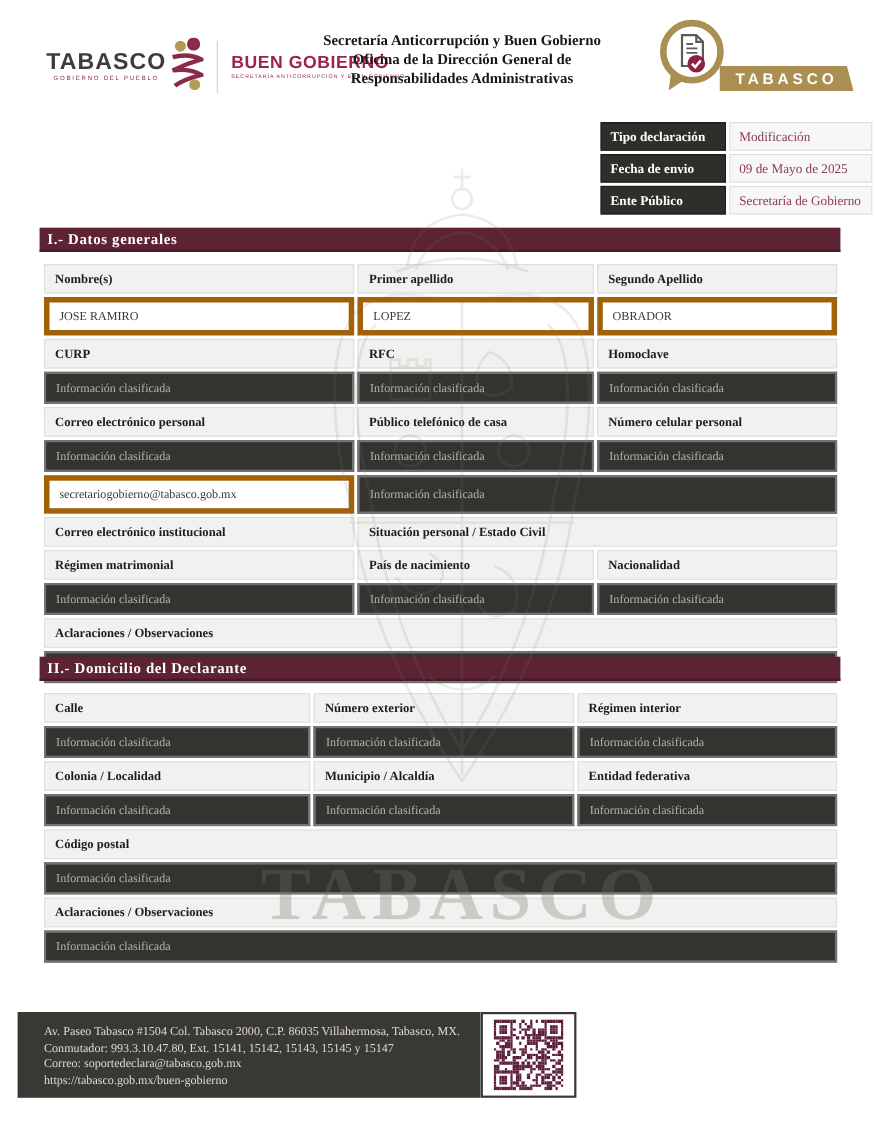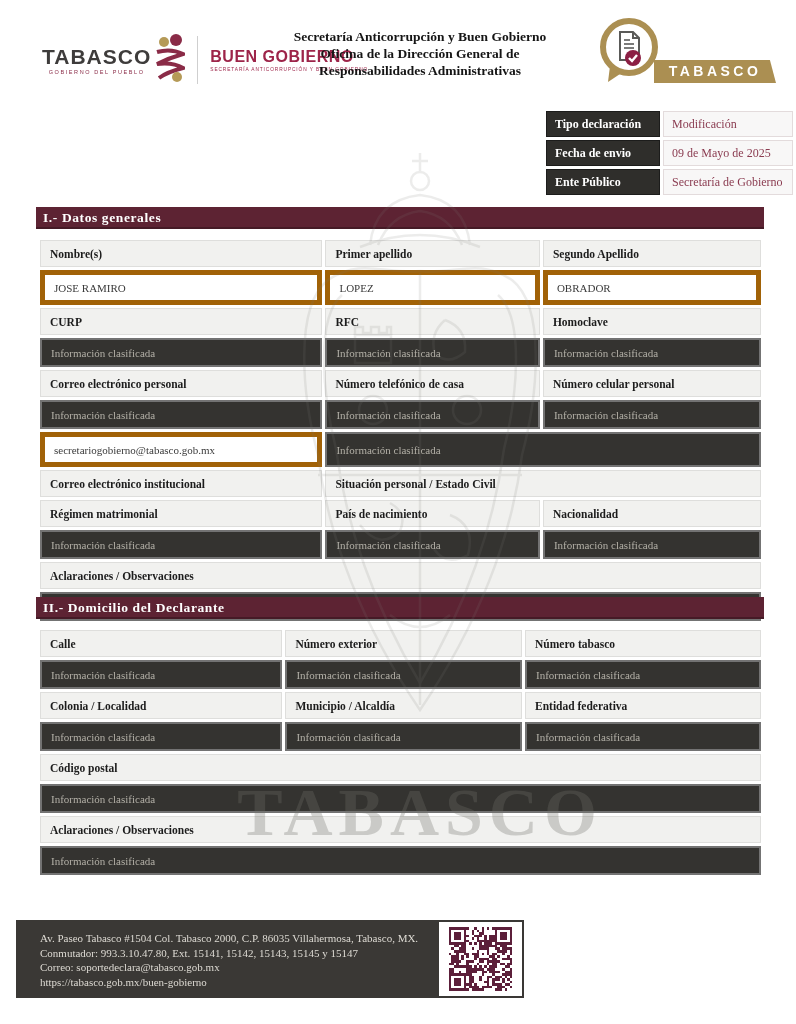--- a/index.html
+++ b/index.html
@@ -163,21 +163,21 @@
       <td class="lbl">RFC</td>
       <td class="lbl">Homoclave</td>
     </tr>
     <tr>
       <td class="dark">Información clasificada</td>
       <td class="dark">Información clasificada</td>
       <td class="dark">Información clasificada</td>
     </tr>
     <tr>
       <td class="lbl">Correo electrónico personal</td>
-      <td class="lbl">Número telefónico de casa</td>
+      <td class="lbl">Público telefónico de casa</td>
       <td class="lbl">Número celular personal</td>
     </tr>
     <tr>
       <td class="dark">Información clasificada</td>
       <td class="dark">Información clasificada</td>
       <td class="dark">Información clasificada</td>
     </tr>
     <tr>
       <td class="val">secretariogobierno@tabasco.gob.mx</td>
       <td class="dark" colspan="2">Información clasificada</td>
@@ -210,21 +210,21 @@
   <table class="grid" id="grid2">
     <colgroup>
         <col style="width:33.9%">
         <col style="width:33.1%">
         <col style="width:33%">
       </colgroup>
     <tbody>
         <tr>
       <td class="lbl">Calle</td>
       <td class="lbl">Número exterior</td>
-      <td class="lbl">Número tabasco</td>
+      <td class="lbl">Régimen interior</td>
     </tr>
     <tr>
       <td class="dark">Información clasificada</td>
       <td class="dark">Información clasificada</td>
       <td class="dark">Información clasificada</td>
     </tr>
     <tr>
       <td class="lbl">Colonia / Localidad</td>
       <td class="lbl">Municipio / Alcaldía</td>
       <td class="lbl">Entidad federativa</td>

